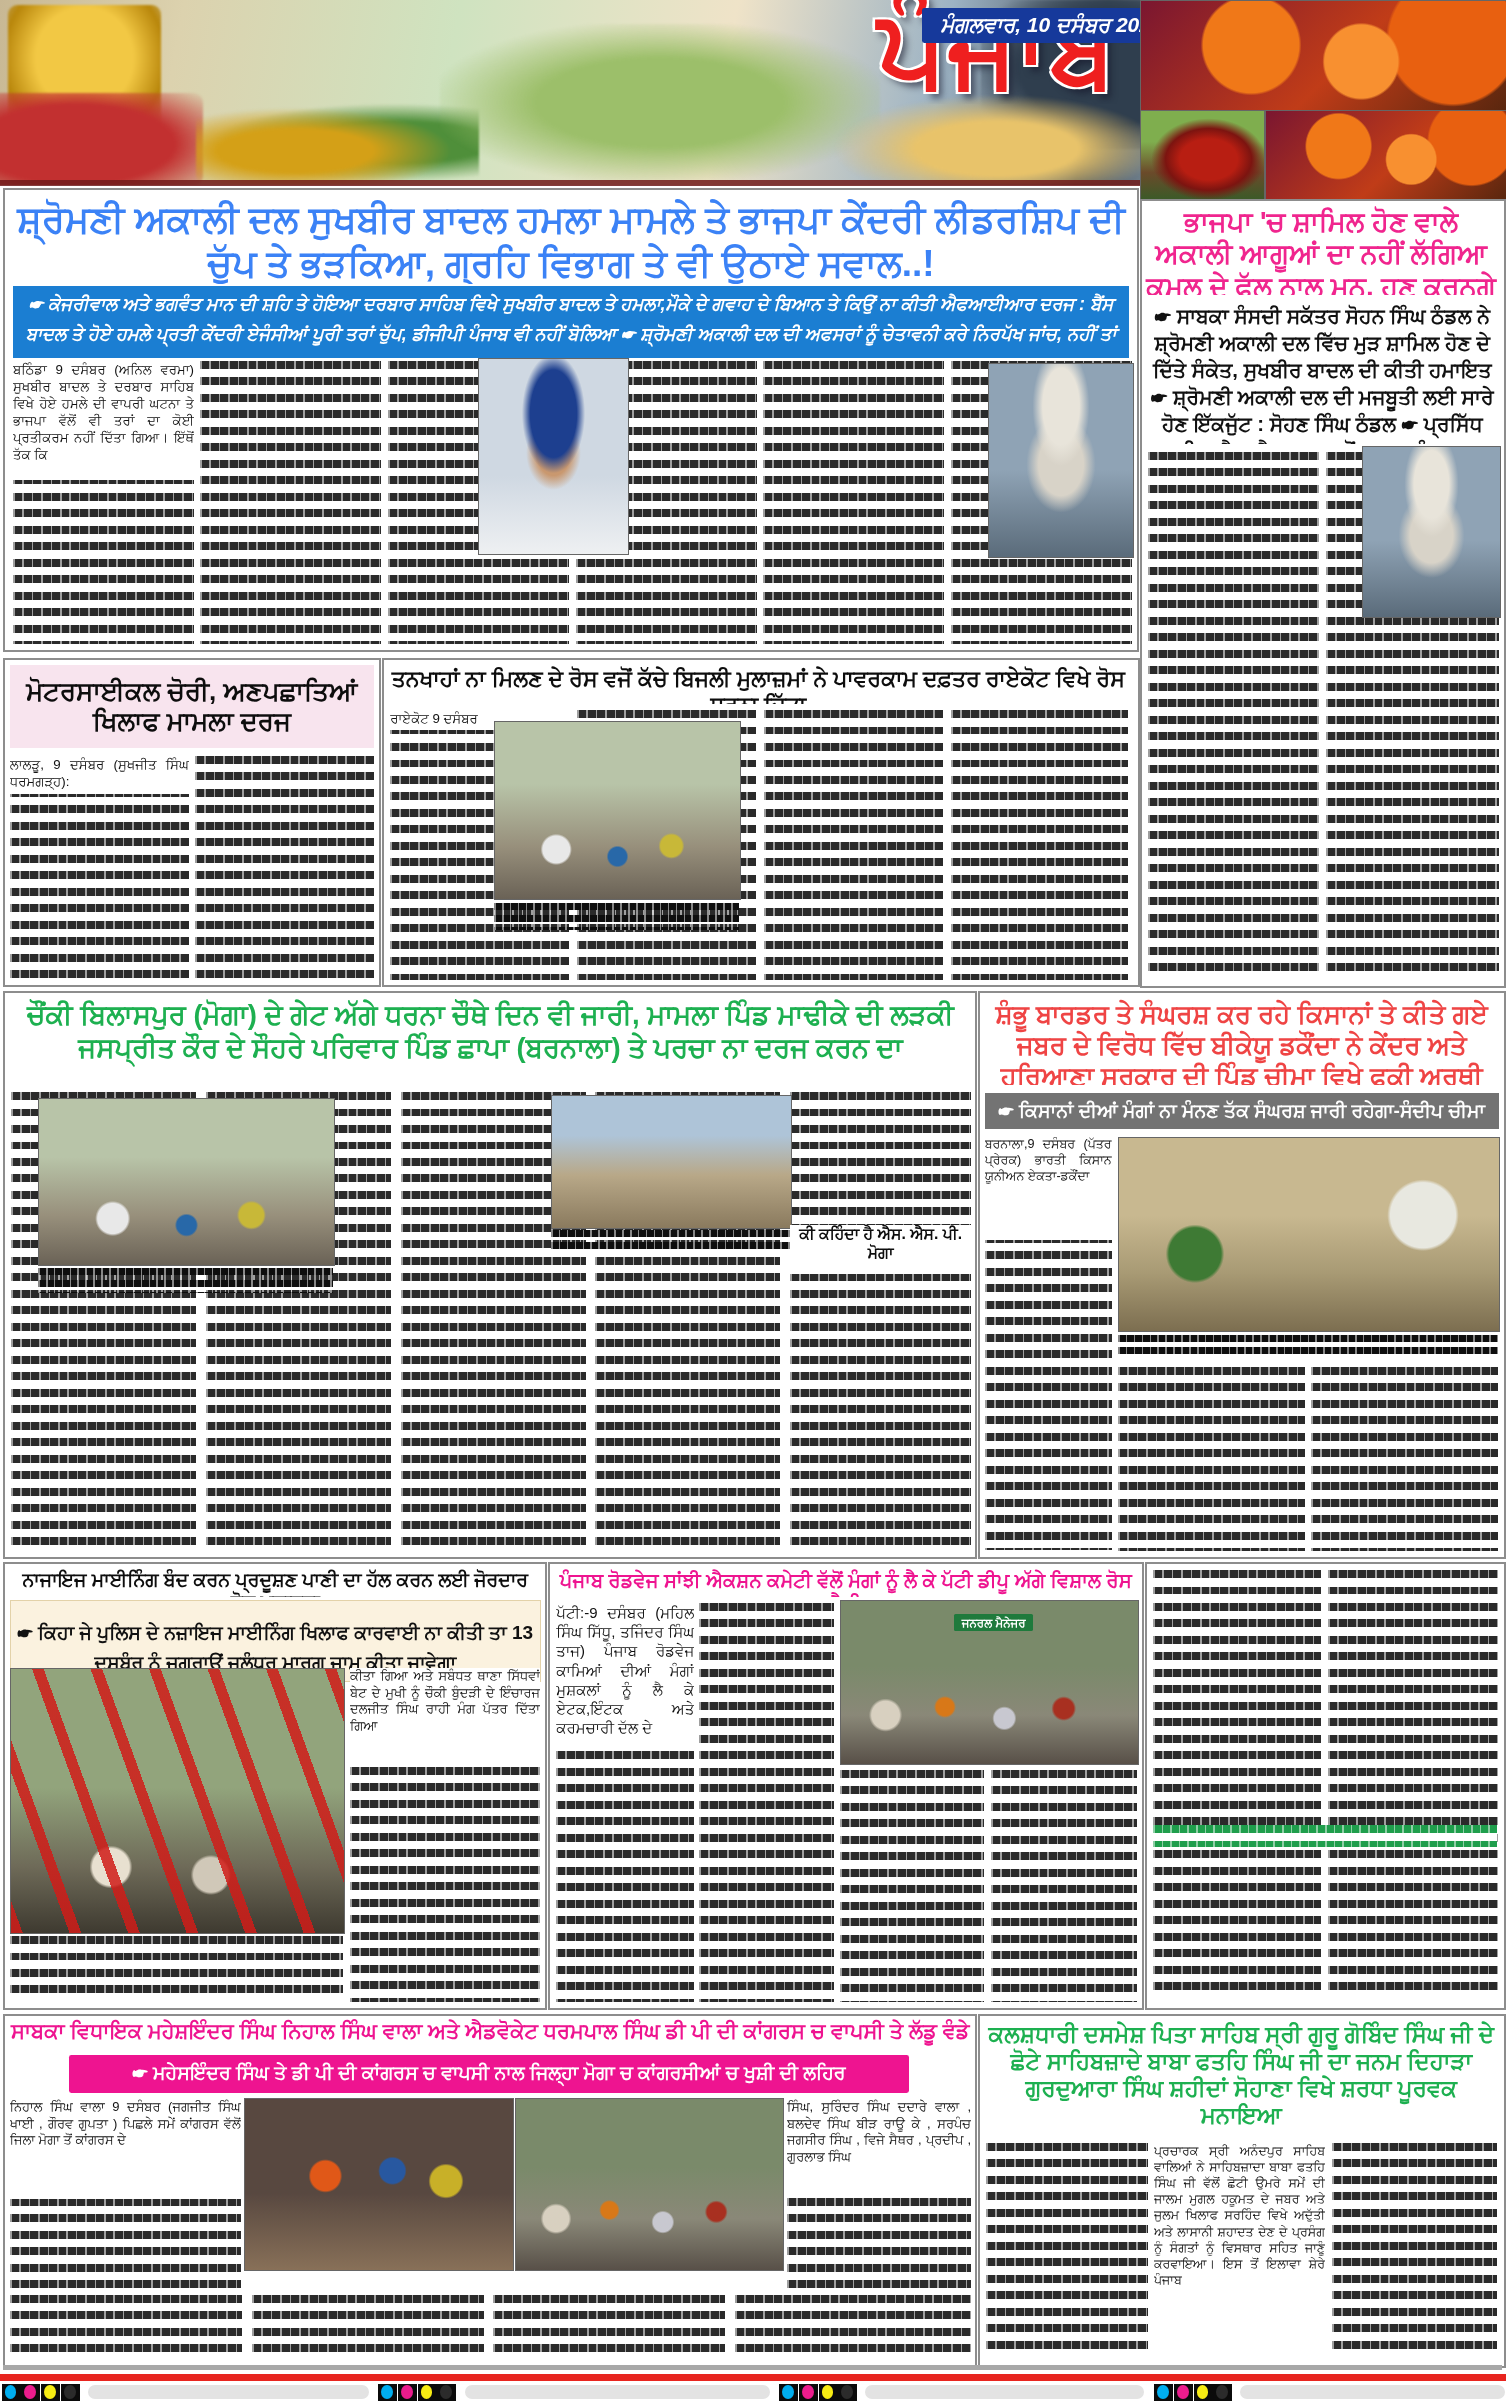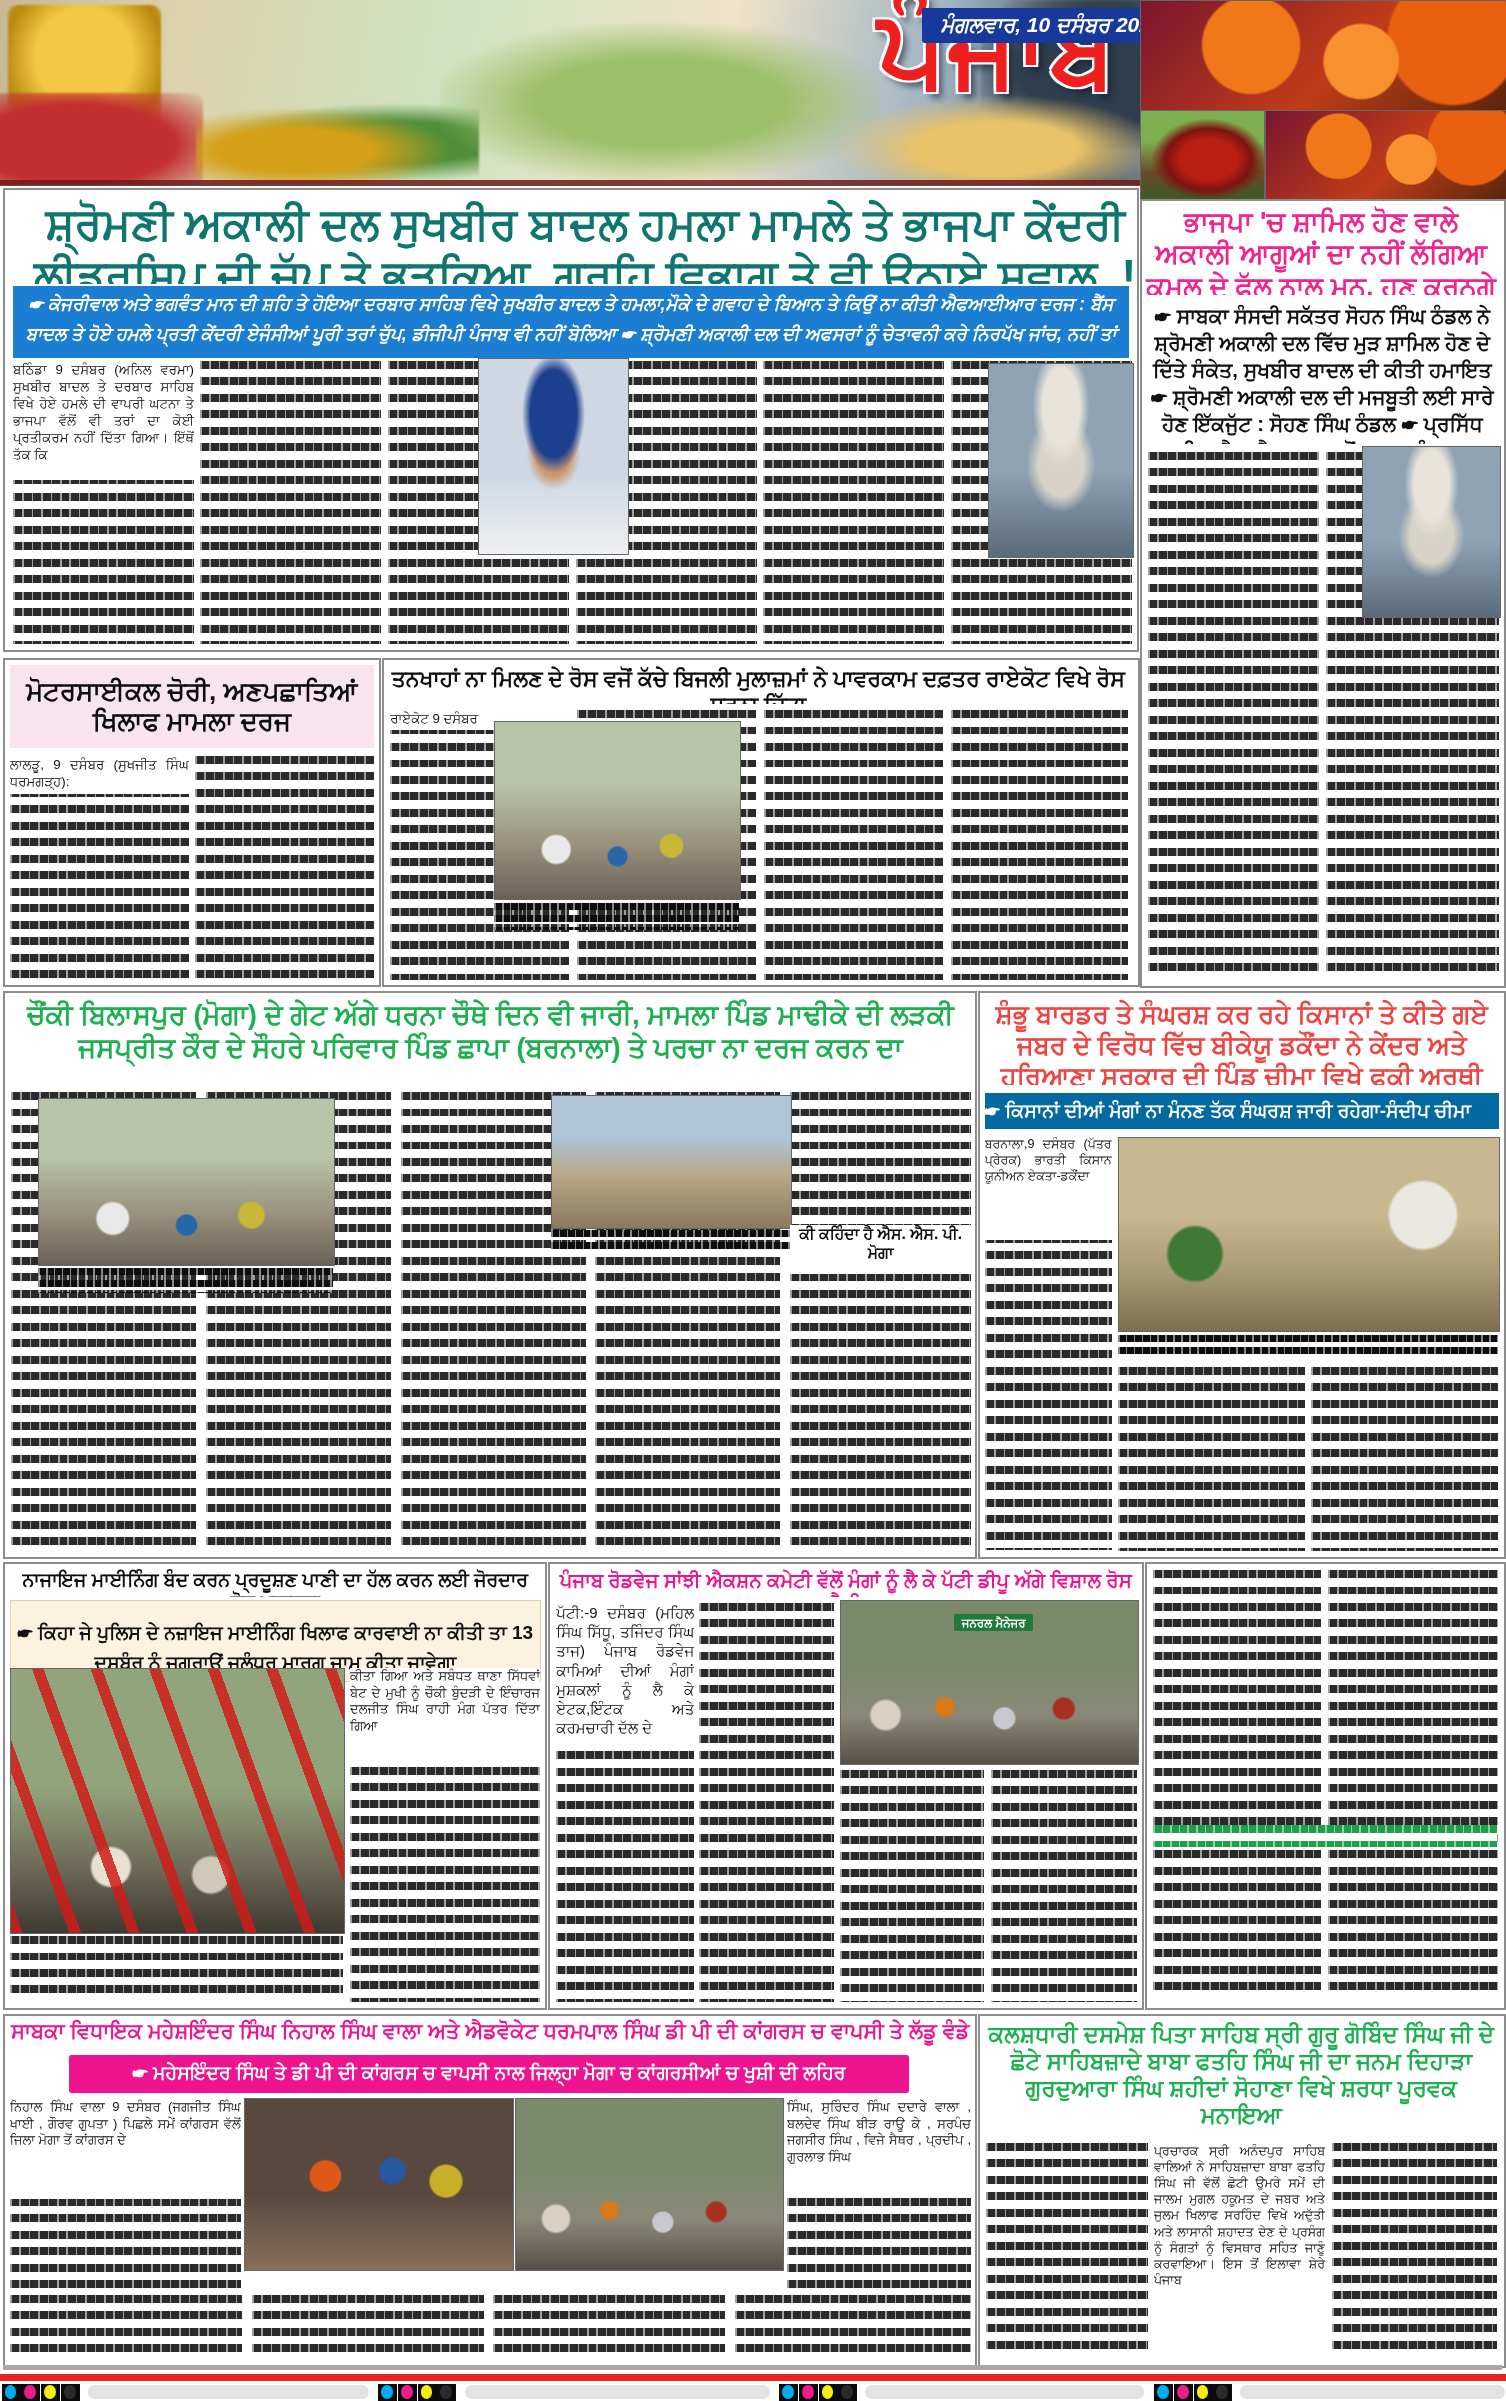--- a/index.html
+++ b/index.html
@@ -49,21 +49,21 @@
            radial-gradient(circle at 70% 60%, #486a38 0 25%, transparent 35%);}
   .ph-walk{background:radial-gradient(circle at 20% 60%, #3e7a34 0 8%, transparent 9%),
            radial-gradient(circle at 80% 40%, #e8e8e0 0 10%, transparent 11%),
            linear-gradient(180deg,#c8b890 0 40%,#a89a74 70%,#7c6e50);}
   .ph-group{background:radial-gradient(circle at 30% 45%, #e05818 0 7%, transparent 8%),
            radial-gradient(circle at 55% 42%, #2858a0 0 7%, transparent 8%),
            radial-gradient(circle at 75% 48%, #c8b028 0 7%, transparent 8%),
            linear-gradient(180deg,#584840 0 55%,#887058);}
   .kicker-blue{background:#1b7ed2;color:#fff;font-weight:bold;font-style:italic;
            text-align:center;font-size:18px;line-height:29px;}
-  .strip-red{background:#0369a1;color:#fff;font-weight:bold;text-align:left;font-size:19px;line-height:35px;}
+  .strip-red{background:#737373;color:#fff;font-weight:bold;text-align:center;font-size:19px;line-height:35px;}
   .strip-magenta{background:#ee1490;color:#fff;font-weight:bold;text-align:center;font-size:19px;line-height:36px;border-radius:2.4px;}
   .kicker-cream{background:#fbf2df;border:0.8px solid #e3d2a9;font-weight:bold;text-align:center;
            font-size:19px;line-height:30px;}
   .kicker-black{font-weight:bold;text-align:center;font-size:20.4px;line-height:27px;}
   .mast-blob{border-radius:9.4px;filter:blur(0.8px);}
   .regmark{width:19px;height:17.3px;background:#0b0b0b;display:inline-block;margin-right:0.8px;position:relative;}
   .regmark i{position:absolute;left:3.1px;top:1.6px;width:11.8px;height:14px;border-radius:50%;display:block;}
   .graybar{background:#e3e3e3;border-radius:7px;}
 </style>
 </head>
@@ -91,21 +91,21 @@
 
     <div class="abs" style="left:1463px;top:3.1px;width:41px;height:39px;background:#2e57b0;display:flex;align-items:center;justify-content:center;">
       <span style="color:#fff;font-weight:bold;font-size:31px;">3</span>
     </div>
 
     <div class="abs ph ph-kids" style="left:1140px;top:0;width:367px;height:110px;"></div>
   </div>
   <div class="abs" style="left:0;top:180px;width:1140px;height:5.5px;background:#701a1a;opacity:.85;"></div>
 
   <div class="abs box" style="left:3.1px;top:188px;width:1132px;height:460px;">
-    <div class="abs hl" style="left:22px;top:7.9px;width:1116px;height:86px;font-size:44px;color:#0f766e;">ਸ਼੍ਰੋਮਣੀ ਅਕਾਲੀ ਦਲ ਸੁਖਬੀਰ ਬਾਦਲ ਹਮਲਾ ਮਾਮਲੇ ਤੇ ਭਾਜਪਾ ਕੇਂਦਰੀ ਲੀਡਰਸ਼ਿਪ ਦੀ ਚੁੱਪ ਤੇ ਭੜਕਿਆ, ਗ੍ਰਹਿ ਵਿਭਾਗ ਤੇ ਵੀ ਉਠਾਏ ਸਵਾਲ..!</div>
+    <div class="abs hl" style="left:8px;top:7.9px;width:1116px;height:86px;font-size:37px;color:#3b82f6;">ਸ਼੍ਰੋਮਣੀ ਅਕਾਲੀ ਦਲ ਸੁਖਬੀਰ ਬਾਦਲ ਹਮਲਾ ਮਾਮਲੇ ਤੇ ਭਾਜਪਾ ਕੇਂਦਰੀ ਲੀਡਰਸ਼ਿਪ ਦੀ ਚੁੱਪ ਤੇ ਭੜਕਿਆ, ਗ੍ਰਹਿ ਵਿਭਾਗ ਤੇ ਵੀ ਉਠਾਏ ਸਵਾਲ..!</div>
     <div class="abs kicker-blue" style="left:7.9px;top:96px;width:1116px;height:68px;padding-top:3.9px;">
       <div style="height:30px;overflow:hidden;">☛ ਕੇਜਰੀਵਾਲ ਅਤੇ ਭਗਵੰਤ ਮਾਨ ਦੀ ਸ਼ਹਿ ਤੇ ਹੋਇਆ ਦਰਬਾਰ ਸਾਹਿਬ ਵਿਖੇ ਸੁਖਬੀਰ ਬਾਦਲ ਤੇ ਹਮਲਾ,ਮੌਕੇ ਦੇ ਗਵਾਹ ਦੇ ਬਿਆਨ ਤੇ ਕਿਉਂ ਨਾ ਕੀਤੀ ਐਫਆਈਆਰ ਦਰਜ : ਬੈਂਸ ਰੁਮਾਨਾ ☛ ਜੈਕ ਸੁਲੱਖਣਾ ਸਾਖਾ ਉਹ, ਮੁੱਖ ਮੰਤਰੀ ਸੁਖਬੀਰ</div>
       <div style="height:30px;overflow:hidden;">ਬਾਦਲ ਤੇ ਹੋਏ ਹਮਲੇ ਪ੍ਰਤੀ ਕੇਂਦਰੀ ਏਜੰਸੀਆਂ ਪੂਰੀ ਤਰਾਂ ਚੁੱਪ, ਡੀਜੀਪੀ ਪੰਜਾਬ ਵੀ ਨਹੀਂ ਬੋਲਿਆ ☛ ਸ਼੍ਰੋਮਣੀ ਅਕਾਲੀ ਦਲ ਦੀ ਅਫਸਰਾਂ ਨੂੰ ਚੇਤਾਵਨੀ ਕਰੇ ਨਿਰਪੱਖ ਜਾਂਚ, ਨਹੀਂ ਤਾਂ ਸੁਖਬੀਰ ਕੋਰਟ ਵੀ ਜਾਵਾਂਗੇ,ਹੋਵੇ ਪੰਜਾਬ ਤੋਂ ਬਾਹਰ ਜਾਂਚ</div>
     </div>
 
     <div class="abs sim" style="left:7.9px;top:171px;width:181px;height:283px;"></div>
     <div class="abs sim" style="left:195px;top:171px;width:181px;height:283px;"></div>
     <div class="abs sim" style="left:383px;top:171px;width:181px;height:283px;"></div>
     <div class="abs sim" style="left:571px;top:171px;width:181px;height:283px;"></div>
     <div class="abs sim" style="left:758px;top:171px;width:181px;height:283px;"></div>

